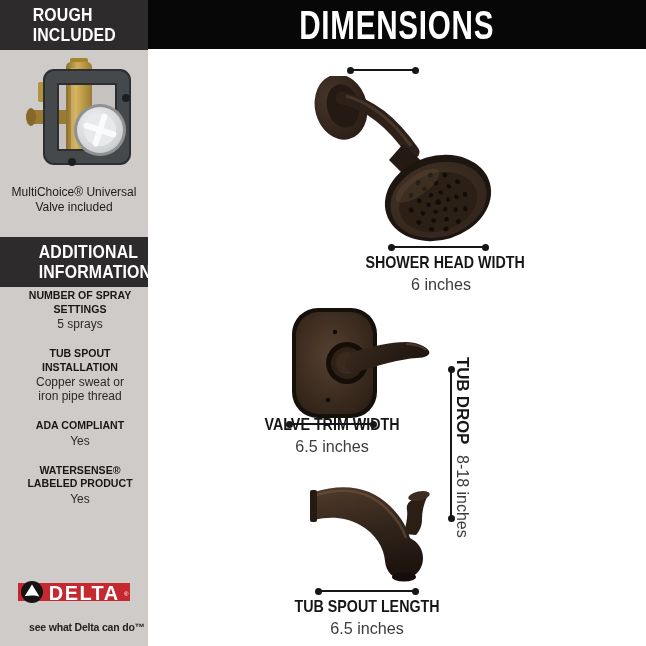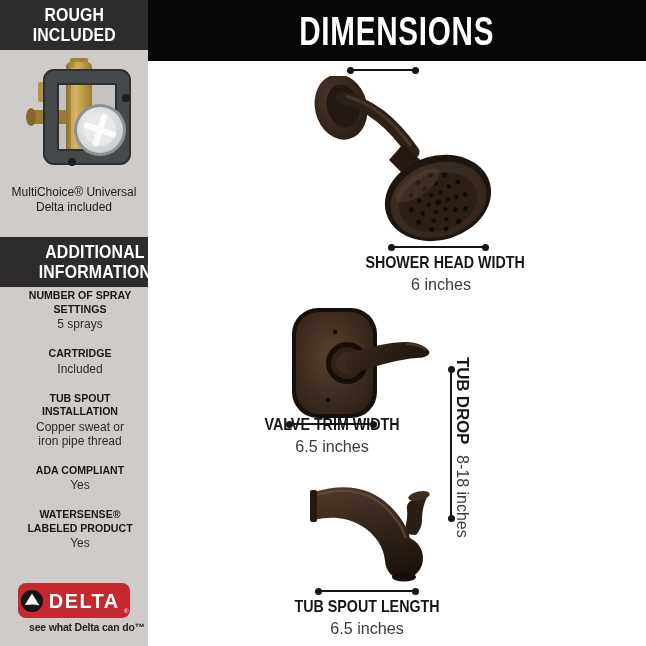--- a/index.html
+++ b/index.html
@@ -6,21 +6,21 @@
   html,body { margin:0; padding:0; background:#fff; }
   .page {
     position:relative; width:646px; height:646px; background:#fff;
     font-family:"Liberation Sans", sans-serif; overflow:hidden; color:#1b1b1b;
   }
 
   
   .sidebar { position:absolute; left:0; top:0; width:148px; height:646px; background:#CFCBC8; }
   .panel-header {
     position:absolute; left:0; right:0; height:50px; background:#2D2B2B; color:#fff;
-    display:flex; align-items:center; justify-content:center; text-align:center;
+    display:flex; align-items:center; justify-content:center; 
   }
   .panel-header .hdr-text {
     font-weight:bold; font-size:18px; line-height:20px; white-space:pre-line;
     display:inline-block; transform:scaleX(0.88); letter-spacing:.2px;
   }
   .rough-header { top:0; }
   .additional-header { top:237px;padding-left:41px; }
 
   .rough-valve-fig { position:absolute; left:8px; top:54px; }
 
@@ -31,37 +31,37 @@
 
   .specs { position:absolute; left:0; top:289px; width:160px; text-align:center; }
   .spec-item { margin-bottom:16px; }
   .spec-label {
     display:block; font-weight:bold; font-size:11.5px; line-height:13.5px;
     white-space:pre-line; transform:scaleX(0.92); color:#171717;
   }
   .spec-value { display:block; font-size:12px; line-height:14px; white-space:pre-line; color:#2a2a2a; margin-top:1px;text-align:center; }
 
   .delta-logo {
-    position:absolute; left:18px; top:583px; width:112px; height:35px;
-    background:#C5282F; border-radius:8px;
+    position:absolute; left:18px; top:583px; width:112px; height:18px;
+    background:#C5282F; border-radius:0;
     display:flex; align-items:center; justify-content:center; gap:3px;
   }
   .delta-word {
     color:#fff; font-weight:bold; font-size:21px; letter-spacing:1.5px;
     transform:scaleX(0.95); display:inline-block; line-height:1;
   }
   .delta-reg { color:#fff; font-size:6px; align-self:flex-end; margin-bottom:4px; }
   .delta-tagline {
     position:absolute; left:0; top:621px; width:148px; text-align:center;
     font-size:10.5px; font-weight:bold; letter-spacing:-.2px; color:#232323;padding-left:26px;
   }
 
   
   .dim-bar {
-    position:absolute; left:148px; top:0; width:498px; height:61px; background:#070707;
+    position:absolute; left:148px; top:0; width:498px; height:49px; background:#070707;
     display:flex; align-items:center; justify-content:center;
   }
   .dim-bar .title {
     color:#fff; font-weight:bold; font-size:40px; line-height:1;
     display:inline-block; transform:scaleX(0.74); letter-spacing:1px;
   }
 
   
   .dim-line-h, .dim-line-v { position:absolute; background:#161616; }
   .dim-line-h { height:2px; }
@@ -137,36 +137,32 @@
       <circle cx="92" cy="76" r="26" fill="#8f9193"></circle>
       <circle cx="92" cy="76" r="23" fill="url(#chrome1)"></circle>
       <circle cx="92" cy="76" r="16" fill="#e7e9ea"></circle>
       <g transform="rotate(18 92 76)" stroke="#fafbfb" stroke-width="6" stroke-linecap="round">
         <line x1="92" y1="62" x2="92" y2="90"></line>
         <line x1="78" y1="76" x2="106" y2="76"></line>
       </g>
     </svg>
 
     <div class="valve-caption">MultiChoice® Universal
-Delta included</div>
+Valve included</div>
 
     <div class="panel-header additional-header">
       <span class="hdr-text">ADDITIONAL
 INFORMATION</span>
     </div>
 
     <div class="specs">
       <div class="spec-item">
         <span class="spec-label">NUMBER OF SPRAY
 SETTINGS</span>
         <span class="spec-value">5 sprays</span>
-      </div>
-      <div class="spec-item">
-        <span class="spec-label">CARTRIDGE</span>
-        <span class="spec-value">Included</span>
       </div>
       <div class="spec-item">
         <span class="spec-label">TUB SPOUT
 INSTALLATION</span>
         <span class="spec-value">Copper sweat or
 iron pipe thread</span>
       </div>
       <div class="spec-item">
         <span class="spec-label">ADA COMPLIANT</span>
         <span class="spec-value">Yes</span>

